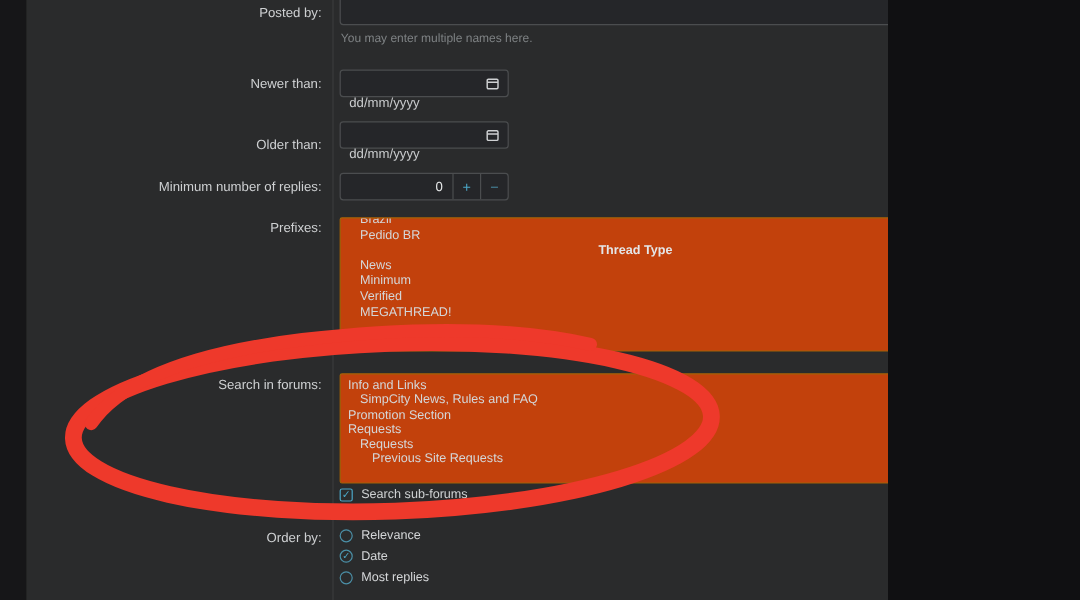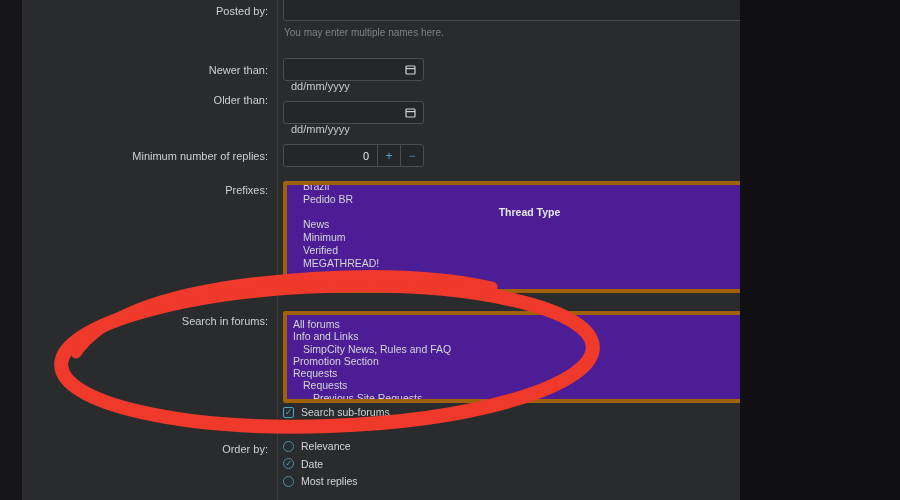--- a/index.html
+++ b/index.html
@@ -39,21 +39,21 @@
     padding-right:8px; font-size:11px; color:#e7e9ea;
   }
   .stepper-btn {
     width:23px; display:flex; align-items:center; justify-content:center;
     border-left:1px solid #4b4d4f; font-size:12px; color:#4ba7c7; cursor:pointer;
   }
   .stepper-btn.dec { color:#47879e; }
 
   .listbox {
     position:absolute; left:283px; width:500px;
-    background:#4c1d95; border:4px solid #a16207; border-radius:2px; overflow:hidden;
+    background:#c2410c; border:1px solid #a16207; border-radius:2px; overflow:hidden;
   }
   .listbox-inner { position:absolute; left:0; right:13px; }
   .list-option {
     font-size:10.5px; color:#d4d6d8; white-space:nowrap; cursor:default;
   }
   .list-option.bold { font-weight:bold; color:#e4e6e8; }
   .scrollbar {
     position:absolute; top:0; bottom:0; right:0; width:12px;
     border-left:1px solid #333537;
   }
@@ -93,21 +93,21 @@
 
   <div class="row-label" style="top:64px;">Newer than:</div>
   <div class="date-input" style="top:58px;">
     <span class="date-placeholder">dd/mm/yyyy</span>
     <svg class="cal-icon" viewBox="0 0 11 11">
       <rect x="1" y="2" width="9" height="8" rx="1" fill="none" stroke="#cfd1d3" stroke-width="1.2"></rect>
       <line x1="1" y1="4.6" x2="10" y2="4.6" stroke="#cfd1d3" stroke-width="1.2"></line>
     </svg>
   </div>
 
-  <div class="row-label" style="top:94px;">Older than:</div>
+  <div class="row-label" style="top:115px;">Older than:</div>
   <div class="date-input" style="top:101px;">
     <span class="date-placeholder">dd/mm/yyyy</span>
     <svg class="cal-icon" viewBox="0 0 11 11">
       <rect x="1" y="2" width="9" height="8" rx="1" fill="none" stroke="#cfd1d3" stroke-width="1.2"></rect>
       <line x1="1" y1="4.6" x2="10" y2="4.6" stroke="#cfd1d3" stroke-width="1.2"></line>
     </svg>
   </div>
 
   <div class="row-label" style="top:150px;">Minimum number of replies:</div>
   <div class="stepper">
@@ -128,21 +128,20 @@
         <div class="list-option" style="padding-left: 16px;">MEGATHREAD!</div>
       </div>
     <div class="scrollbar">
       <div class="scroll-thumb" style="top:7px; height:9px;"></div>
     </div>
   </div>
 
   <div class="row-label" style="top:315px;">Search in forums:</div>
   <div class="listbox" style="top:311px; height:92px;">
     <div class="listbox-inner" id="forum-list" style="top:3px; line-height:12.3px;">
-        <div class="list-option" style="padding-left: 6px;">All forums</div>
         <div class="list-option" style="padding-left: 6px;">Info and Links</div>
         <div class="list-option" style="padding-left: 16px;">SimpCity News, Rules and FAQ</div>
         <div class="list-option" style="padding-left: 6px;">Promotion Section</div>
         <div class="list-option" style="padding-left: 6px;">Requests</div>
         <div class="list-option" style="padding-left: 16px;">Requests</div>
         <div class="list-option" style="padding-left: 26px;">Previous Site Requests</div>
       </div>
     <div class="scrollbar">
       <div class="scroll-thumb" style="top:2px; height:15px;"></div>
     </div>

